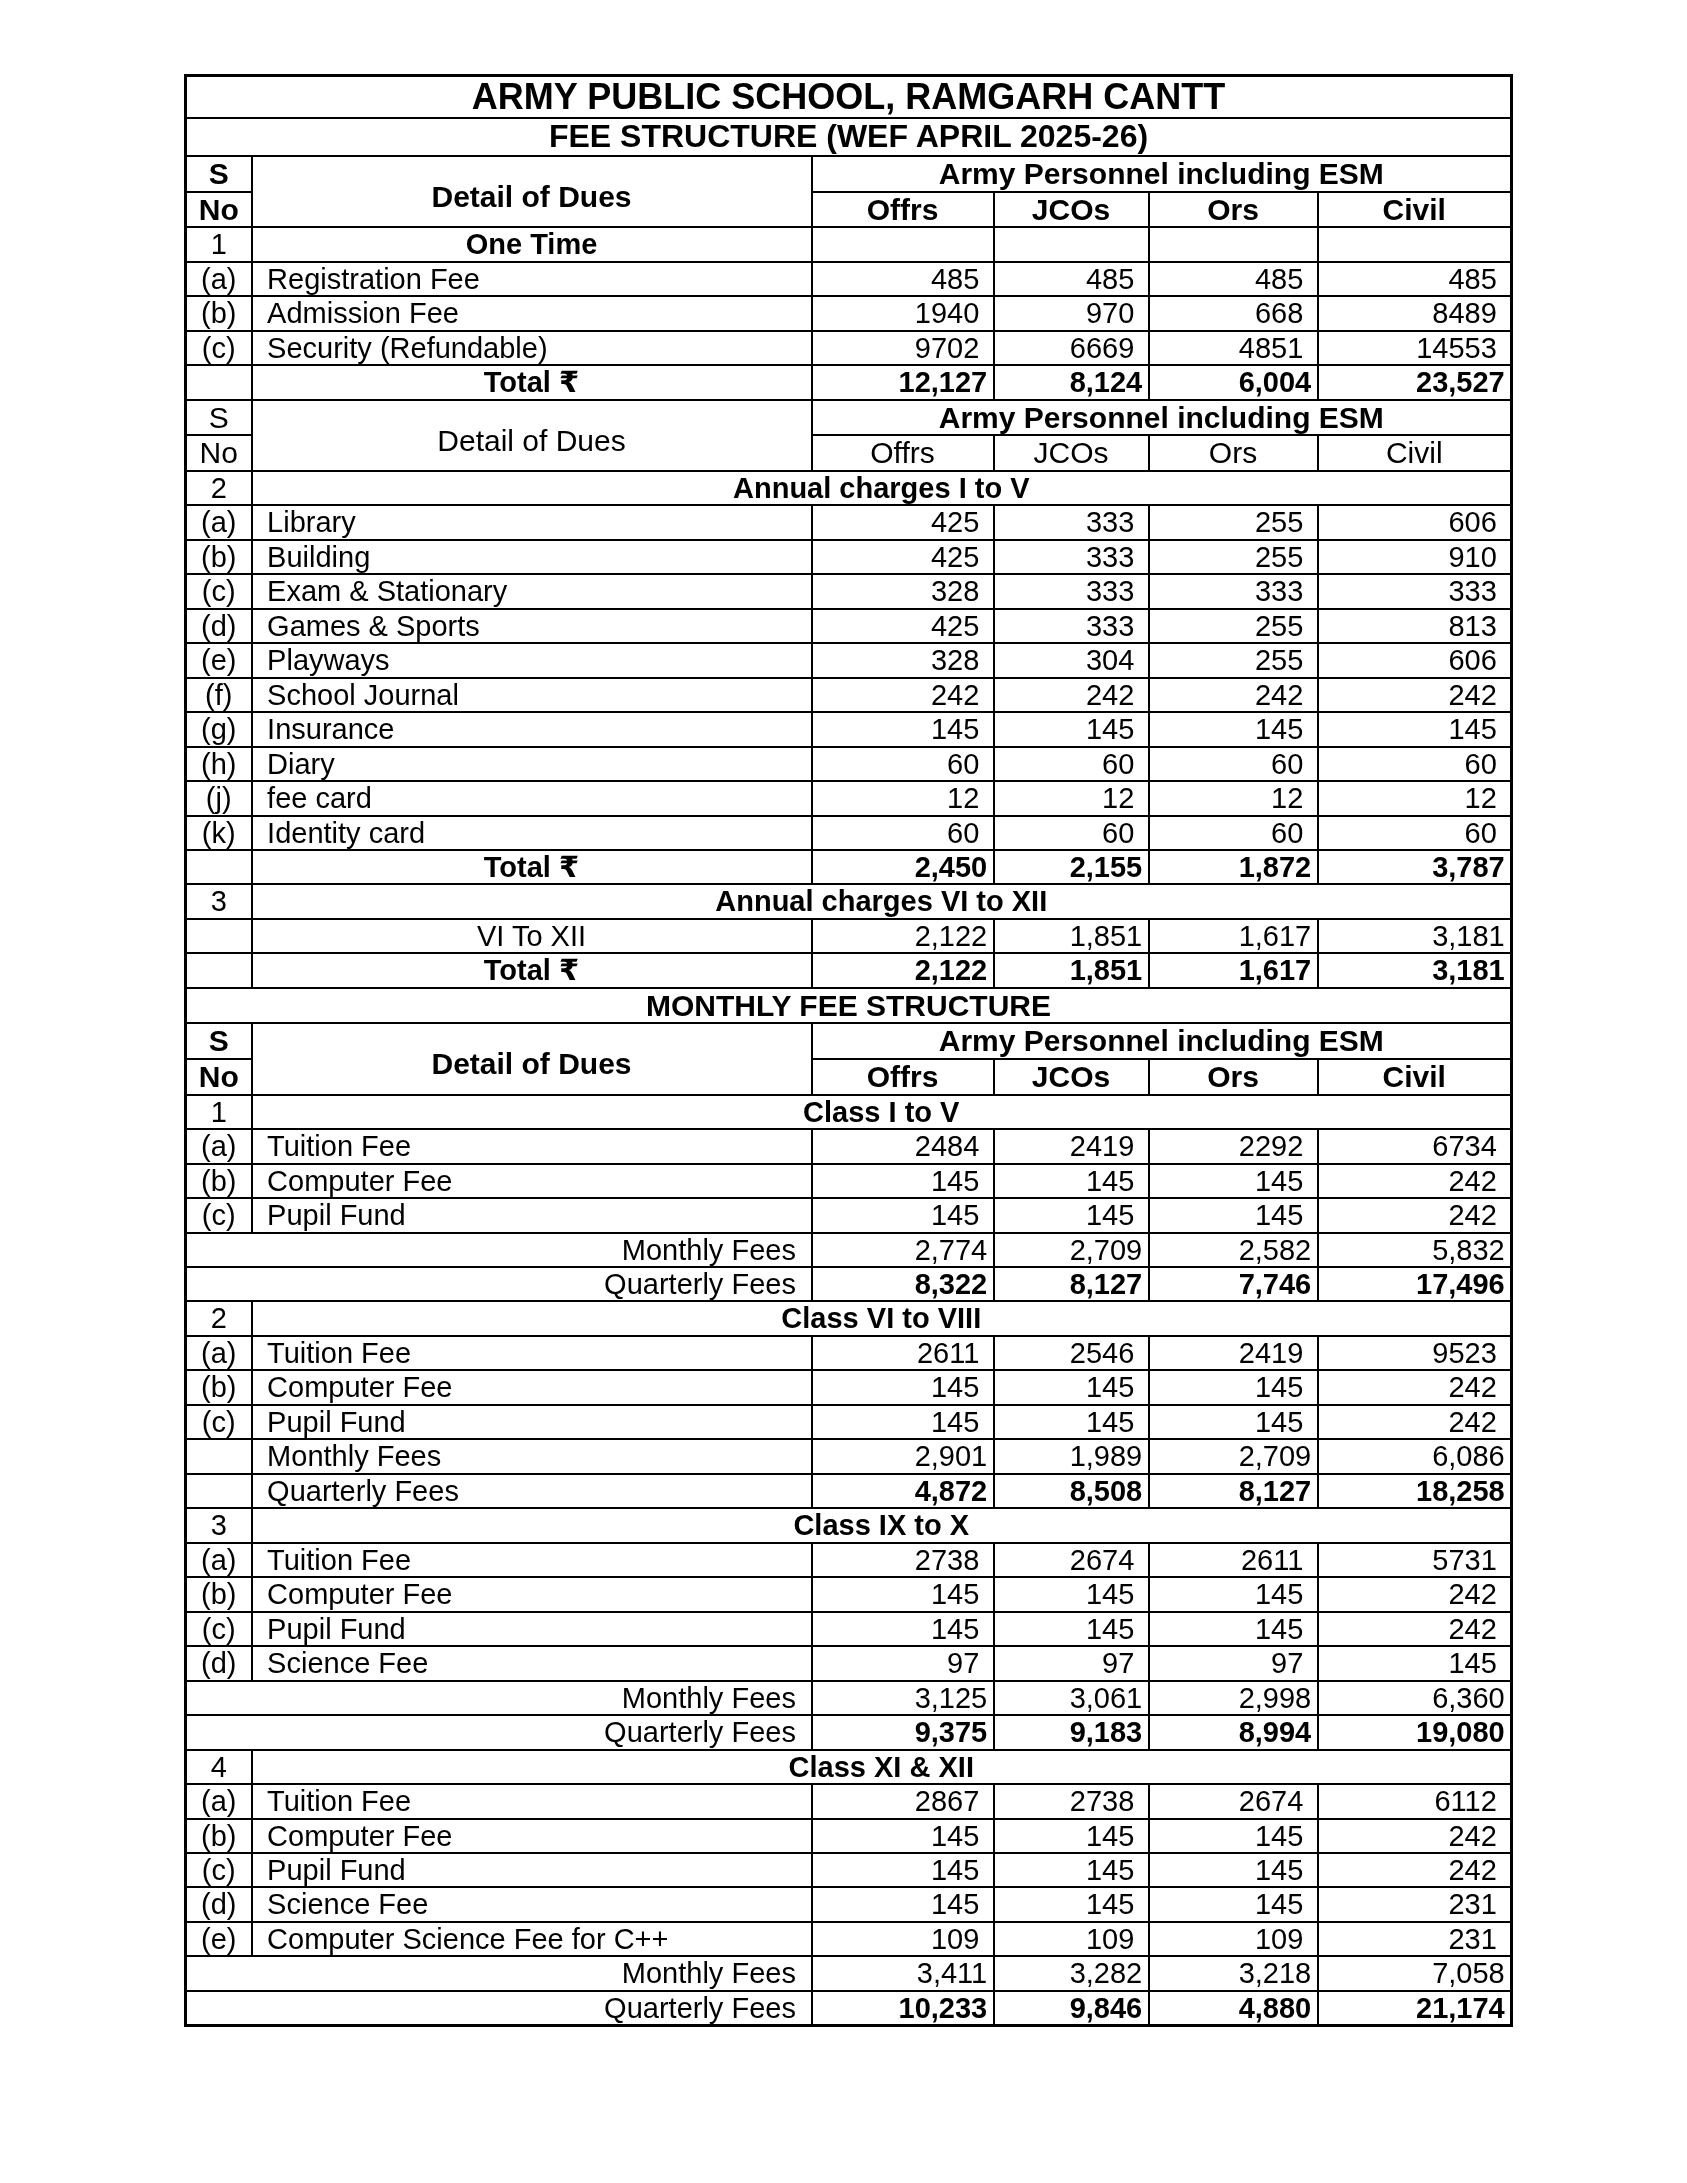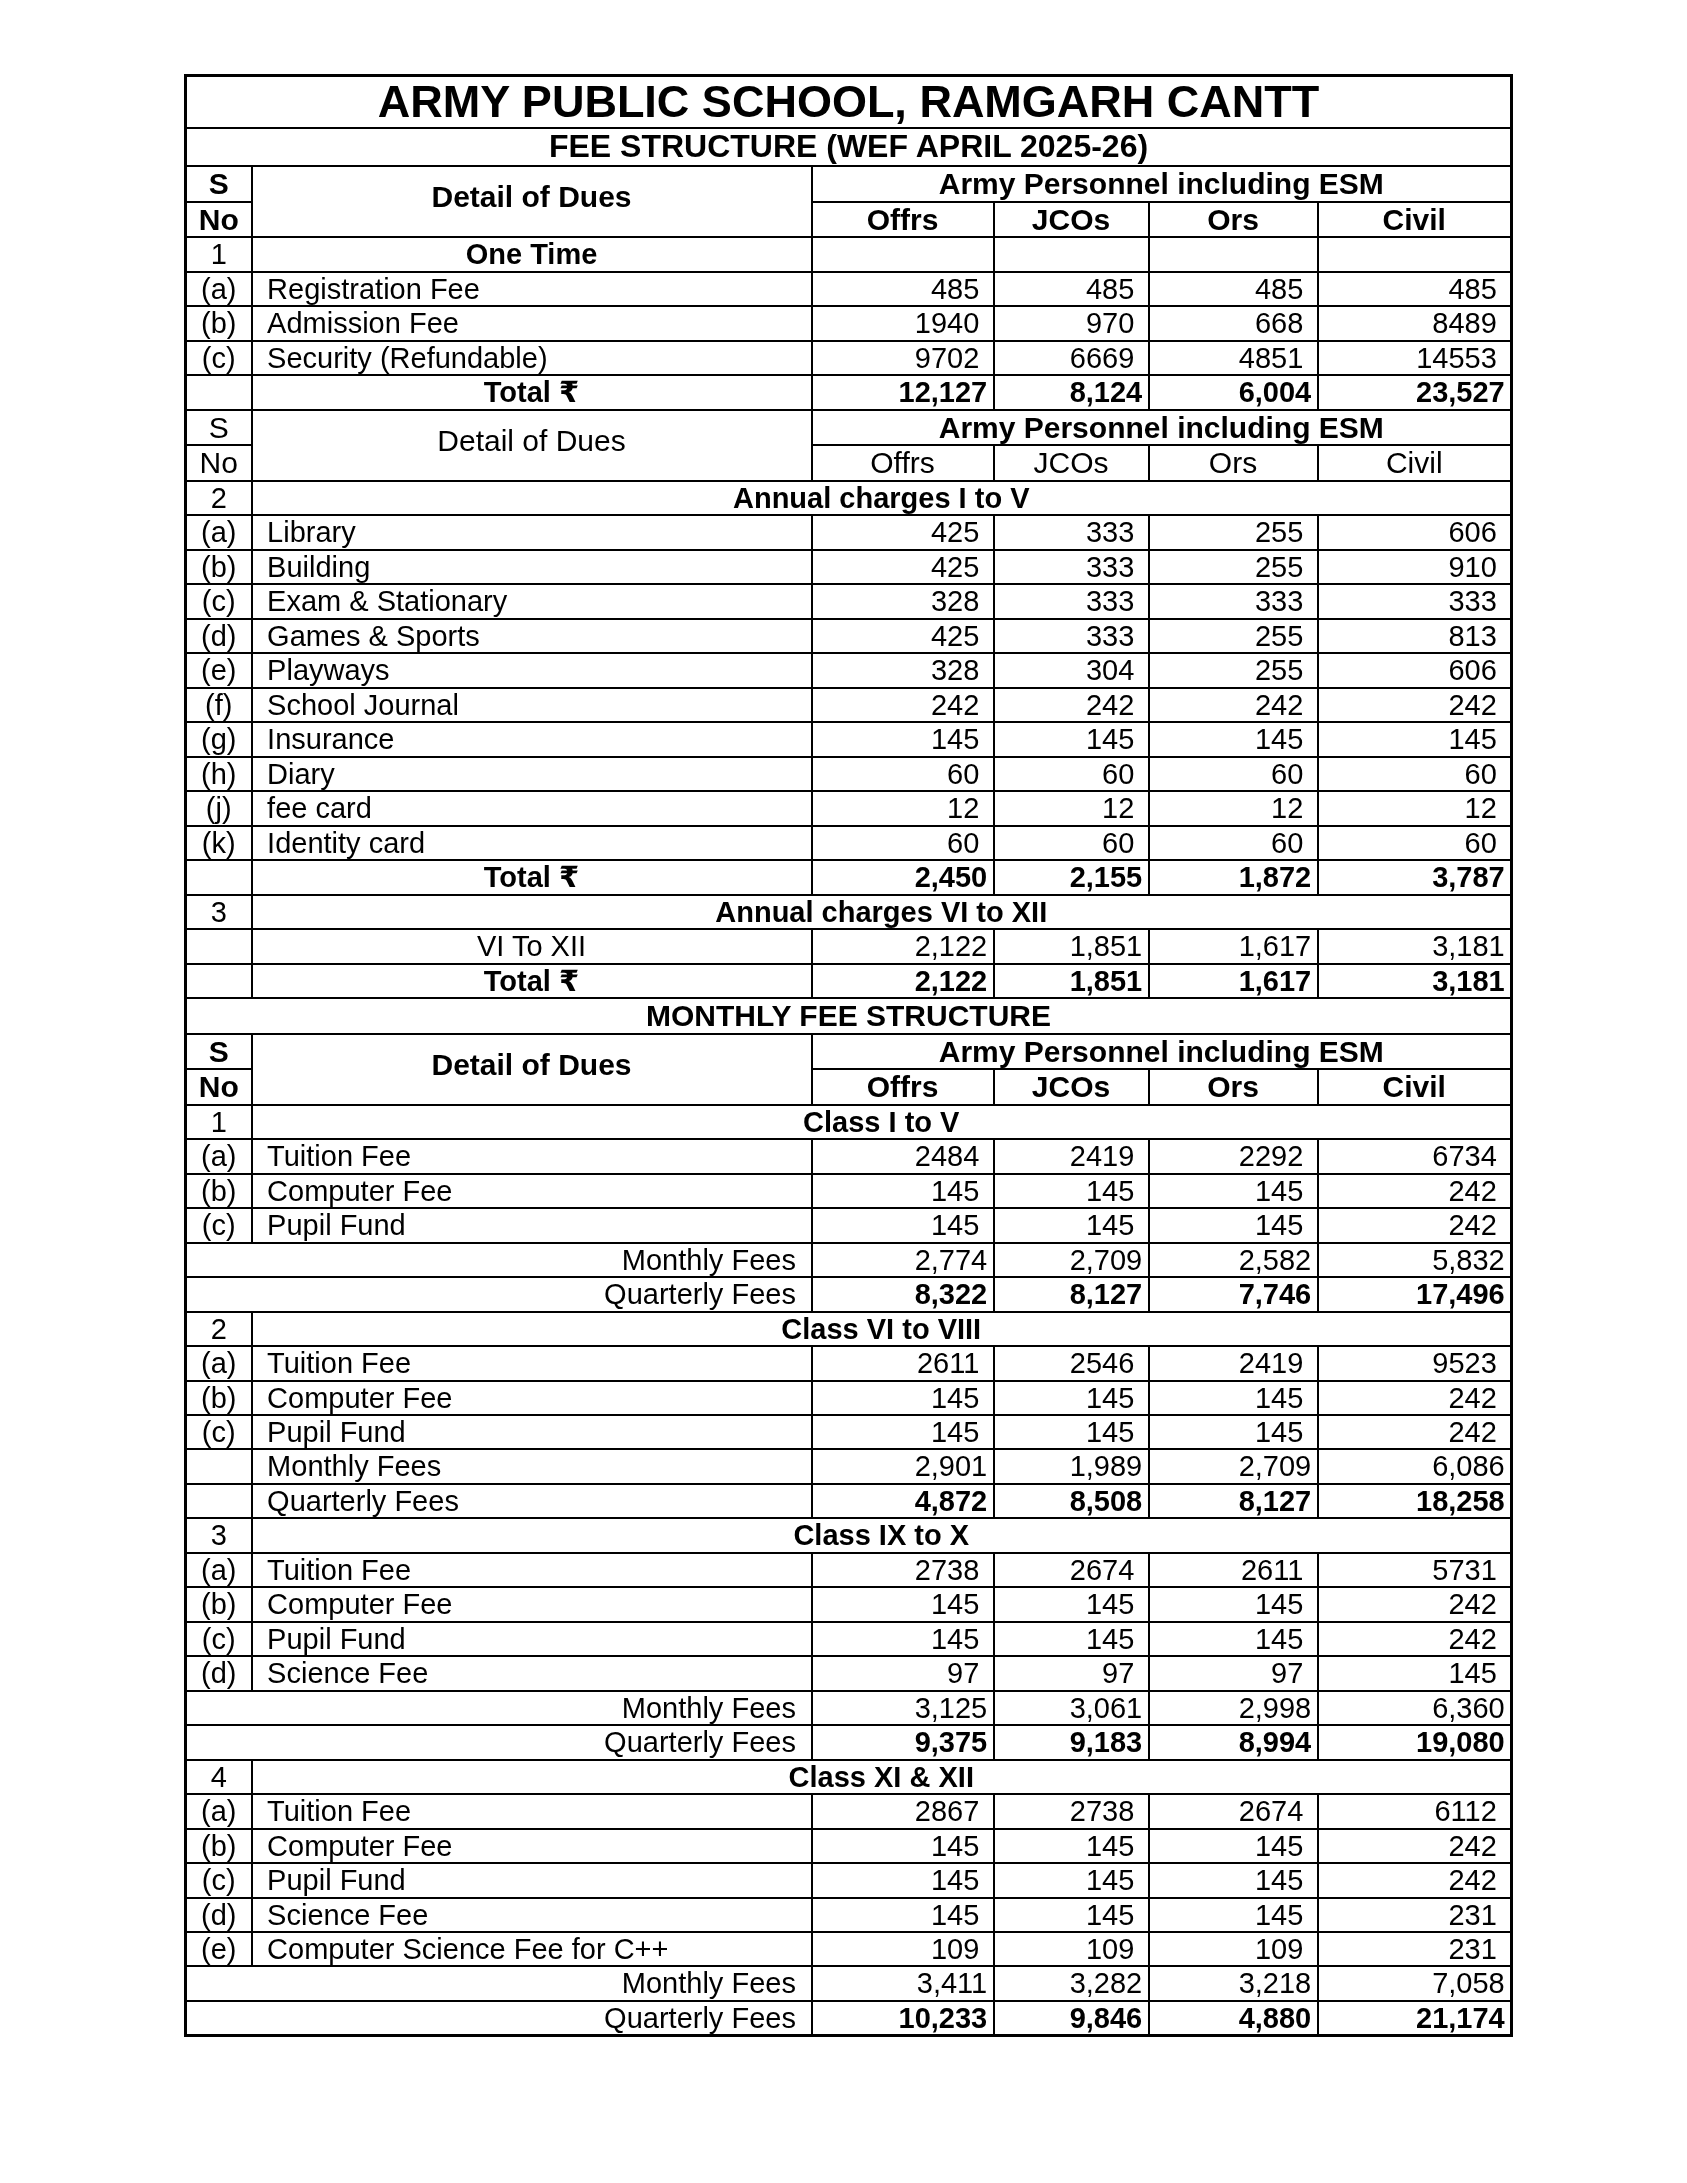--- a/index.html
+++ b/index.html
@@ -10,24 +10,24 @@
   td{border:2px solid #000;font-size:29px;line-height:1.12;height:30px;
      padding:0 5.3px;overflow:hidden;white-space:nowrap;vertical-align:middle;}
   td.c{text-align:center;}
   td.l{text-align:left;padding-left:14.6px;}
   td.rr{text-align:right;padding-right:14.6px;}
   td.num{text-align:right;padding-right:13.2px;}
   td.valc{text-align:right;}
   .b{font-weight:700;}
   .reg{font-weight:400;}
   tr.h49 td{height:32px;}
-  td.title{font-size:45px;}
+  td.title{font-size:36px;}
   td.subtitle{font-size:32px;}
   td.head{font-size:30px;}
-  td.detail-head{vertical-align:top;padding-top:13px;}
+  td.detail-head{vertical-align:top;padding-top:23px;}
   td.empty{padding:0;}
 </style>
 </head>
 <body>
 
 <div class="sheet">
   <table>
     <colgroup>
       <col style="width:66px">
         <col style="width:560px">

